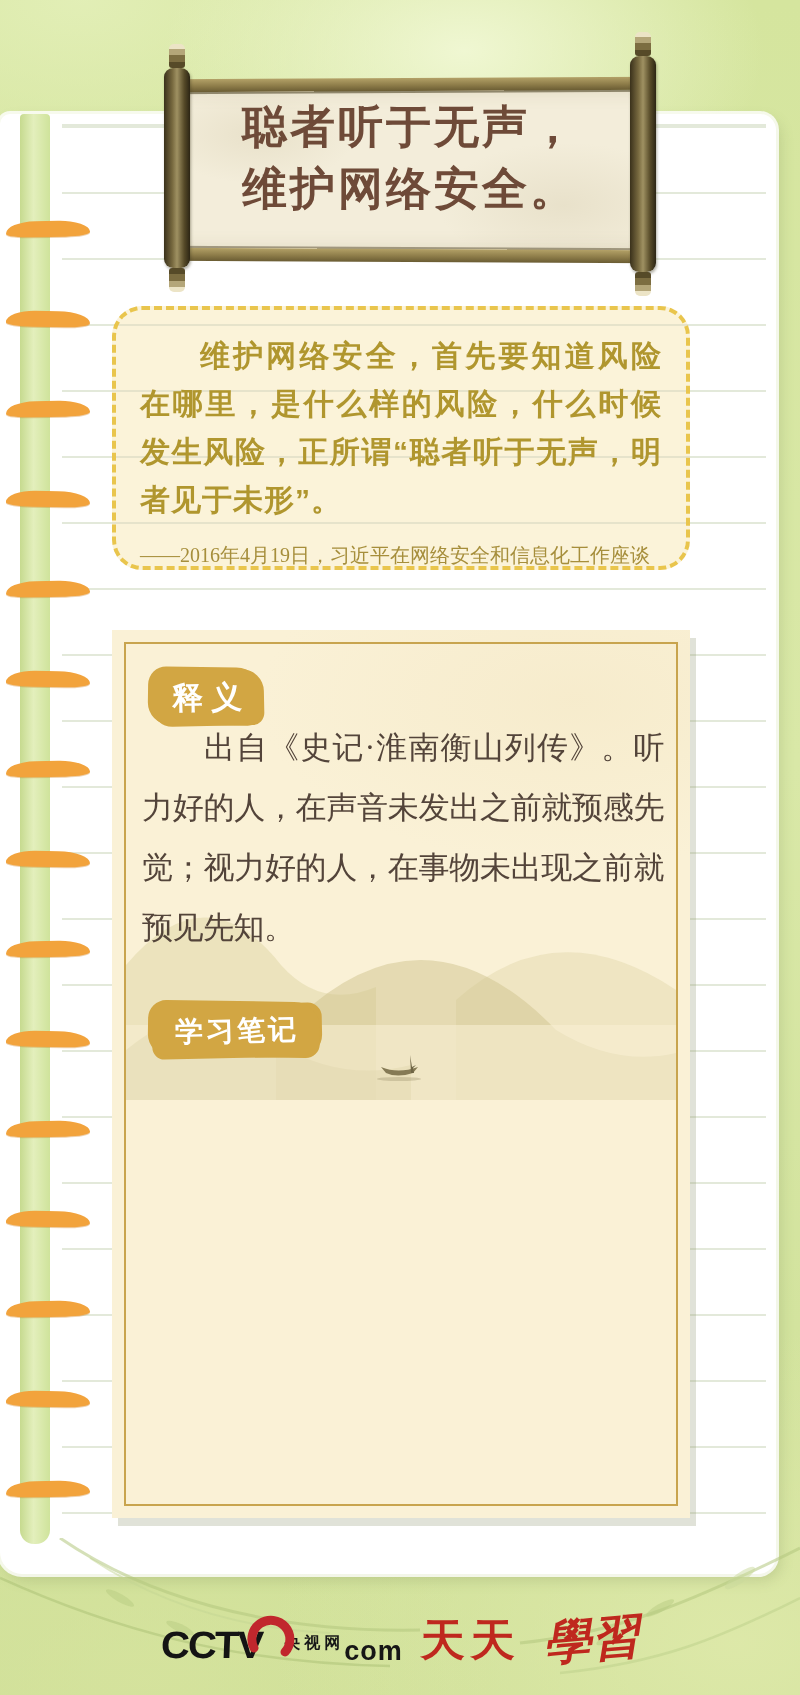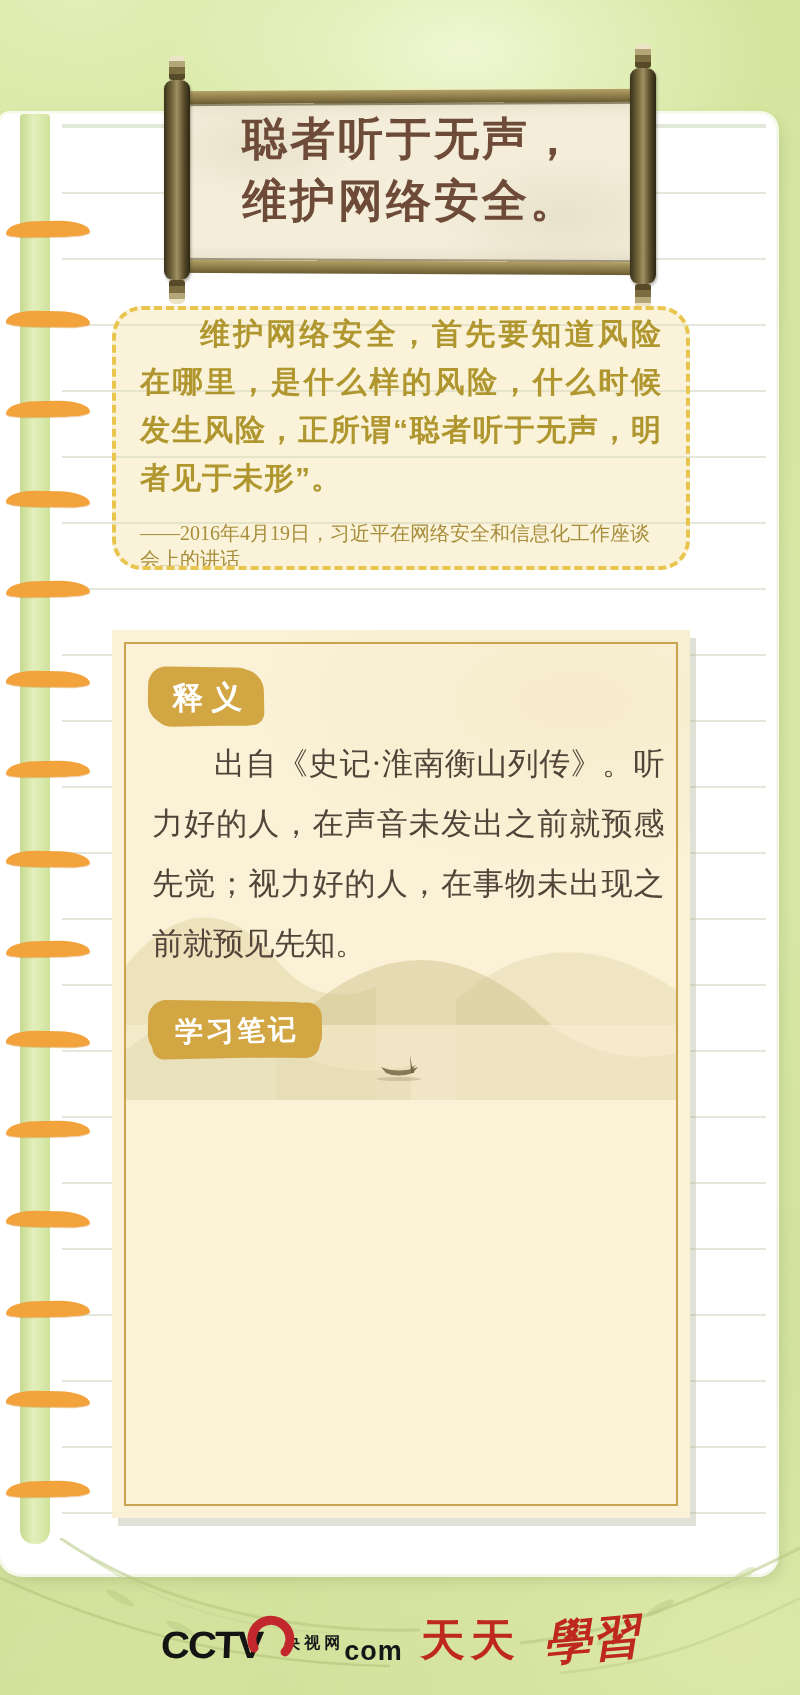--- a/index.html
+++ b/index.html
@@ -29,21 +29,21 @@
     position:absolute;left:20px;top:114px;width:30px;height:1430px;
     background:linear-gradient(90deg,#c6da8f 0%,#e3efbc 45%,#cfe39b 100%);
     border-radius:4px 4px 14px 14px;
   }
   .tab{
     position:absolute;left:6px;width:84px;height:16px;background:#f2a33c;
     border-radius:48% 52% 40% 44% / 100% 100% 38% 34%;
     box-shadow:0 1px 0 rgba(205,125,30,.35);
   }
   
-  .scroll{position:absolute;left:148px;top:52px;width:524px;height:256px;}
+  .scroll{position:absolute;left:148px;top:40px;width:524px;height:256px;}
   .scroll-paper{
     position:absolute;left:24px;top:50px;width:478px;height:160px;
     background:
       radial-gradient(140px 70px at 18% 28%, rgba(213,203,172,.35), transparent 70%),
       radial-gradient(180px 90px at 82% 72%, rgba(208,198,166,.3), transparent 70%),
       #f3edda;
     box-shadow:inset 0 0 18px rgba(150,135,95,.25);
   }
   .scroll-bar{
     position:absolute;left:20px;width:486px;height:13px;
@@ -71,21 +71,21 @@
     font-weight:900;font-size:45px;line-height:62px;letter-spacing:3px;
     color:#6e4a38;font-family:"Liberation Sans","DejaVu Sans",sans-serif;
   }
   
   .quote-box{
     position:absolute;left:112px;top:306px;width:578px;height:264px;box-sizing:border-box;
     border:4px dashed #e9c54d;border-radius:30px;
     background-color:#fbf3d9;
     background-image:repeating-linear-gradient(180deg,#e6e3cb 0 2px,transparent 2px 66px);
     background-position:0 14px;
-    padding:0 24px 10px;overflow:hidden;
+    padding:22px 24px 10px;overflow:hidden;
   }
   .quote-text{
     font-weight:900;font-size:30px;line-height:48px;letter-spacing:1px;
     color:#b0962e;text-indent:2em;text-align:justify;
   }
   .quote-attr{
     margin-top:18px;font-size:20px;line-height:26px;color:#a68e3b;
     font-family:"Liberation Serif","DejaVu Serif",serif;
   }
   
@@ -110,21 +110,21 @@
   }
   .badge span{position:relative;z-index:1;}
   .badge-shiyi{left:40px;top:40px;width:106px;height:56px;border-radius:16px 22px 12px 20px;font-size:31px;letter-spacing:8px;padding-left:6px;}
   .badge-notes{left:40px;top:374px;width:170px;height:54px;border-radius:20px 14px 22px 12px;font-size:28px;letter-spacing:3px;}
   .para{
     position:absolute;left:30px;right:26px;
     font-family:"Liberation Serif","DejaVu Serif",serif;
     font-size:31px;color:#53443a;text-indent:2em;text-align:justify;
     letter-spacing:-.5px;
   }
-  .para1{top:104px;line-height:60px;margin-left:10px;}
+  .para1{top:88px;line-height:60px;}
   .para2{top:430px;line-height:57px;}
   
   .footer{
     position:absolute;left:0;right:0;top:1602px;height:76px;
     display:flex;align-items:center;justify-content:center;gap:18px;
   }
   .cctv-logo{display:flex;align-items:flex-end;position:relative;}
   .cctv-word{
     font-weight:900;font-size:40px;line-height:40px;letter-spacing:-2px;color:#141414;
     transform:scaleY(.95) skewX(-2deg);

